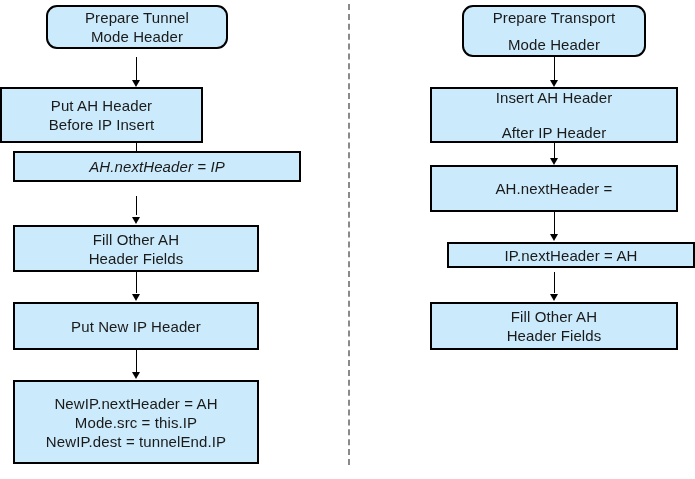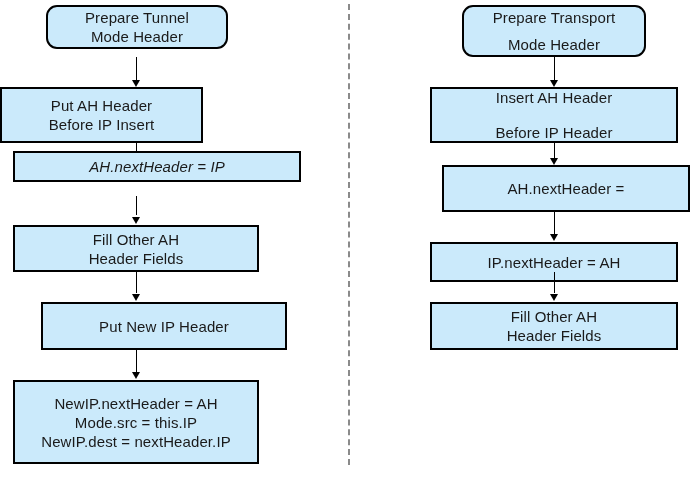--- a/index.html
+++ b/index.html
@@ -95,59 +95,59 @@
   <div class="arrowhead" style="left:132px; top:217px;"></div>
 
   <div class="node" style="left:13px; top:225px; width:246px; height:47px;">
     <span class="line">Fill Other AH</span>
     <span class="line">Header Fields</span>
   </div>
 
   <div class="connector" style="left:136px; top:272px; height:21px;"></div>
   <div class="arrowhead" style="left:132px; top:294px;"></div>
 
-  <div class="node" style="left:13px; top:302px; width:246px; height:48px;margin-left:28px;">
+  <div class="node" style="left:13px; top:302px; width:246px; height:48px;">
     <span class="line">Put New IP Header</span>
   </div>
 
   <div class="connector" style="left:136px; top:350px; height:23px;"></div>
   <div class="arrowhead" style="left:132px; top:372px;"></div>
 
   <div class="node" style="left:13px; top:380px; width:246px; height:84px;justify-content:center;">
     <span class="line">NewIP.nextHeader = AH</span>
     <span class="line">Mode.src = this.IP</span>
-    <span class="line">NewIP.dest = nextHeader.IP</span>
+    <span class="line">NewIP.dest = tunnelEnd.IP</span>
   </div>
 
   <div class="divider" style="left:348px; top:4px; height:461px;"></div>
 
   <div class="node terminal" style="left:462px; top:5px; width:184px; height:52px;gap:8px;">
     <span class="line">Prepare Transport</span>
     <span class="line">Mode Header</span>
   </div>
 
   <div class="connector" style="left:554px; top:57px; height:24px;"></div>
   <div class="arrowhead" style="left:550px; top:80px;"></div>
 
   <div class="node" style="left:430px; top:87px; width:248px; height:56px;gap:16px;">
     <span class="line">Insert AH Header</span>
-    <span class="line">Before IP Header</span>
+    <span class="line">After IP Header</span>
   </div>
 
   <div class="connector" style="left:554px; top:143px; height:16px;"></div>
   <div class="arrowhead" style="left:550px; top:158px;"></div>
 
-  <div class="node" style="left:442px; top:165px; width:248px; height:47px;">
+  <div class="node" style="left:430px; top:165px; width:248px; height:47px;">
     <span class="line">AH.nextHeader =</span>
   </div>
 
   <div class="connector" style="left:554px; top:212px; height:22px;"></div>
   <div class="arrowhead" style="left:550px; top:234px;"></div>
 
-  <div class="node" style="left:430px; top:242px; width:248px; height:40px;">
+  <div class="node" style="left:447px; top:242px; width:248px; height:26px;">
     <span class="line">IP.nextHeader = AH</span>
   </div>
 
   <div class="connector" style="left:554px; top:272px; height:21px;"></div>
   <div class="arrowhead" style="left:550px; top:294px;"></div>
 
   <div class="node" style="left:430px; top:302px; width:248px; height:48px;">
     <span class="line">Fill Other AH</span>
     <span class="line">Header Fields</span>
   </div>

